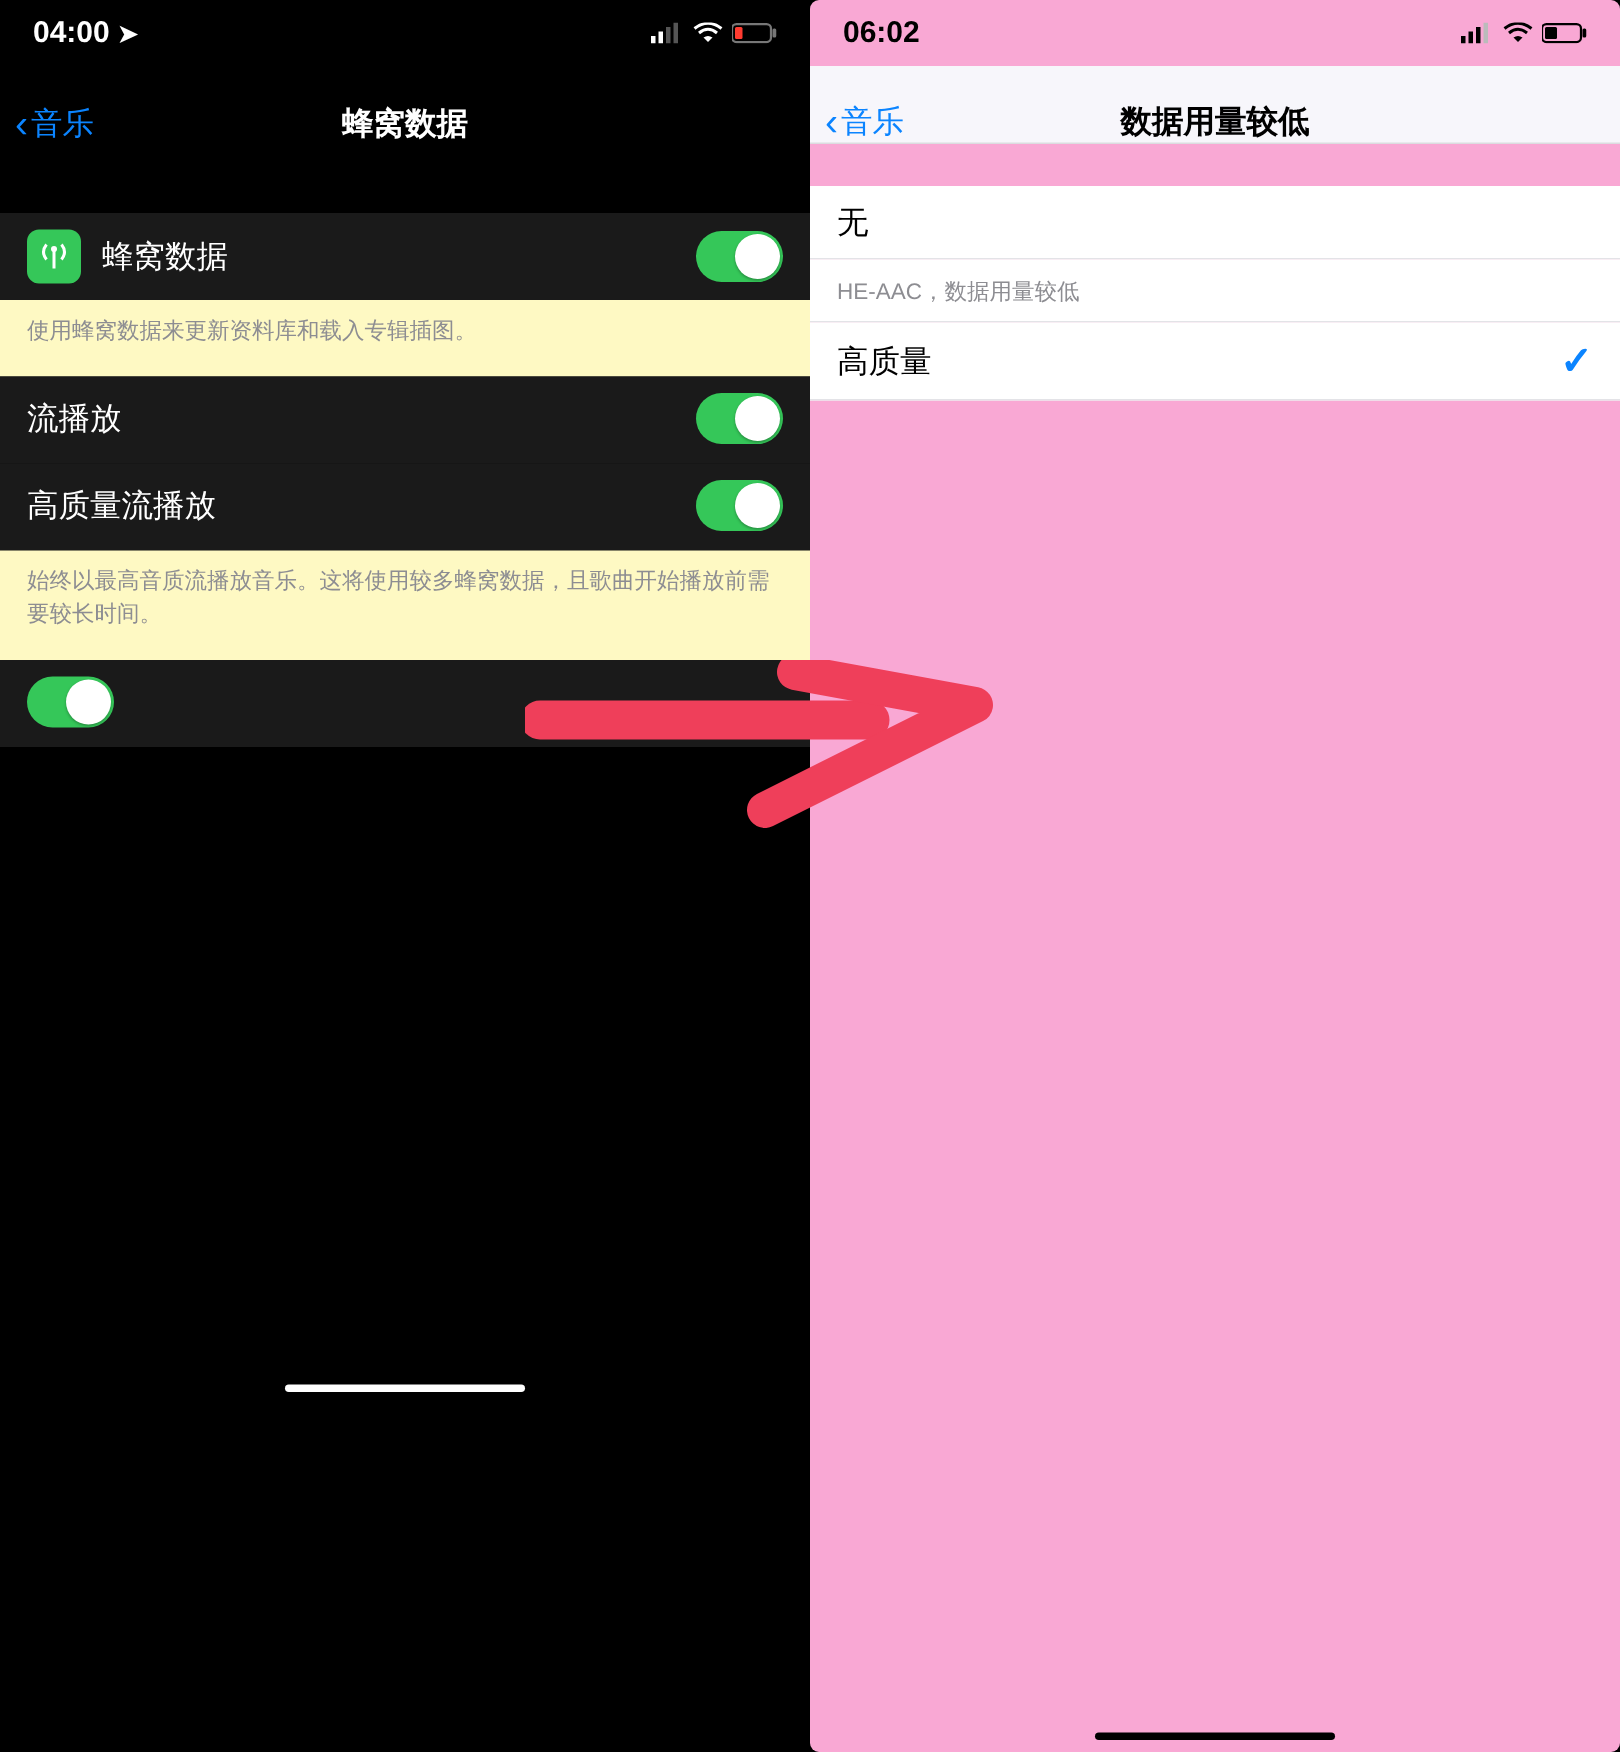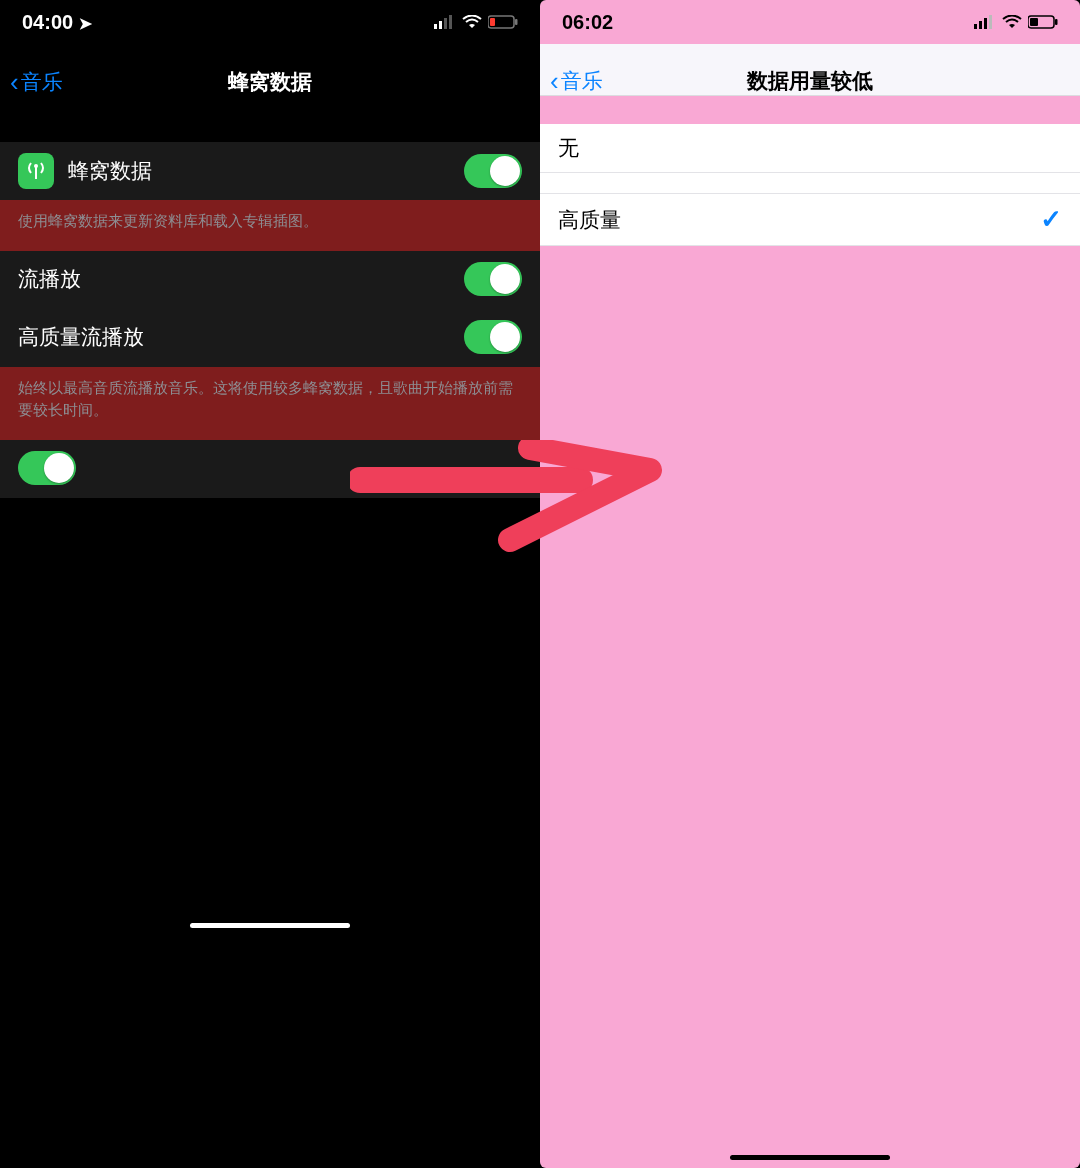--- a/index.html
+++ b/index.html
@@ -26,21 +26,21 @@
   .nav-back .chev { font-size:26px; line-height:0; }
   .nav-title { position:absolute; left:0; right:0; text-align:center; font-size:21px; font-weight:600; color:#fff;}
   .phone-right .nav-title { color:#000; }
   .section-gap { height:46px; background:#000; }
   .row { display:flex; align-items:center; height:58px; padding:0 18px; border-bottom:1px solid #1a1a1a; }
   .phone-left .row { background:#1a1a1a; color:#fff; font-size:21px; }
   .row .label { flex:1; }
   .icon-box { width:36px; height:36px; border-radius:8px; background:#35c759; display:flex; align-items:center; justify-content:center; margin-right:14px;}
   .toggle { width:58px; height:34px; border-radius:17px; background:#35c759; position:relative;}
   .toggle::after { content:""; position:absolute; right:2px; top:2px; width:30px; height:30px; background:#fff; border-radius:50%; box-shadow:0 1px 2px rgba(0,0,0,.3);}
-  .footer-text { font-size:15px; color:#8d8d92; padding:10px 18px 18px; line-height:1.5; background:#7f1d1d;}
+  .footer-text { font-size:15px; color:#8d8d92; padding:10px 18px 18px; line-height:1.5; background:#fef9c3;}
   .home-indicator { position:absolute; bottom:8px; left:50%; transform:translateX(-50%); width:160px; height:5px; border-radius:3px; background:#fff;}
 
   
   .phone-right { width:540px; height:1168px; background:#f9a8d4; color:#000; display:flex; flex-direction:column; position:relative; border-radius:6px;}
   .phone-right .status-bar { color:#000; }
   .phone-right .nav-back { color:#0b84ff; }
   .group { margin-top:28px; }
   .r-row { background:#fff; padding:10px 18px; border-bottom:1px solid #e3e3e7; display:flex; align-items:center; }
   .r-row .main { flex:1; }
   .r-row .title { font-size:21px; color:#000; }
@@ -155,20 +155,21 @@
   </div>
 
   <div class="group">
     <div class="r-row">
       <div class="main">
         <div class="title">无</div>
       </div>
     </div>
     <div class="r-row">
       <div class="main">
+        <div class="sub">HE-AAC，数据用量较低</div>
       </div>
     </div>
     <div class="r-row">
       <div class="main">
         <div class="title">高质量</div>
       </div>
       <div class="checkmark">✓</div>
     </div>
   </div>
 

